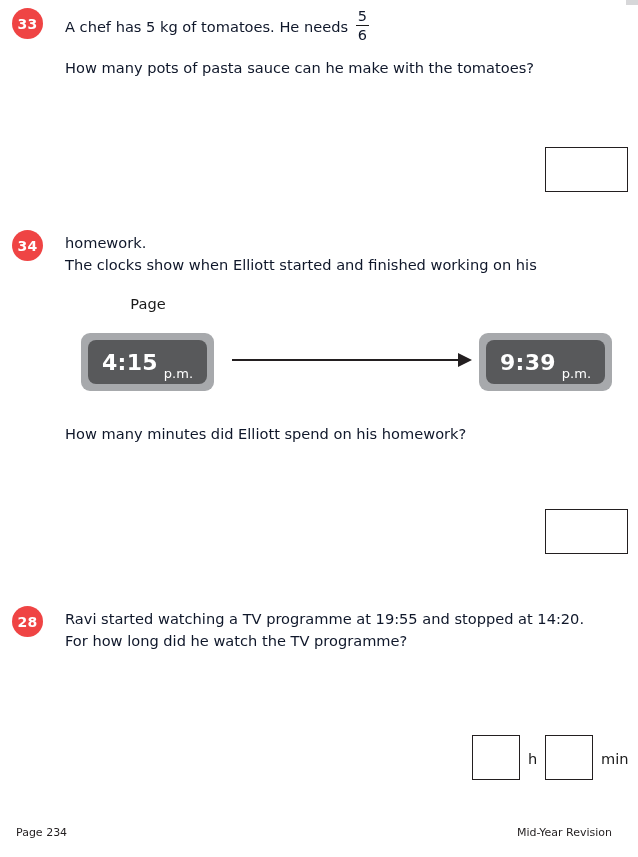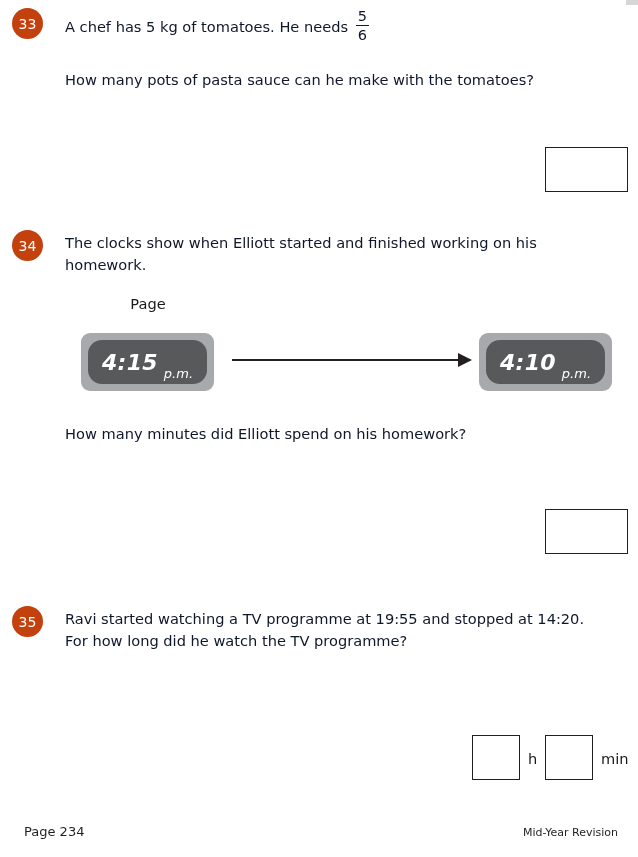--- a/index.html
+++ b/index.html
@@ -27,24 +27,24 @@
     left: 0;
     width: 638px;
   }
   .qnum {
     position: absolute;
     left: 12px;
     top: 0;
     width: 31px;
     height: 31px;
     border-radius: 50%;
-    background: #c2410c;
+    background: #ef4444;
     color: #ffffff;
     font-size: 14px;
-    font-weight: normal;
+    font-weight: bold;
     display: flex;
     align-items: center;
     justify-content: center;
     letter-spacing: 0.2px;
   }
   .qbody {
     position: absolute;
     left: 65px;
     top: 2px;
     width: 560px;
@@ -108,55 +108,54 @@
     width: 133px;
     height: 58px;
     border-radius: 9px;
     background: #a7a9ac;
     box-sizing: border-box;
     padding: 7px;
   }
   .clock-inner {
     width: 100%;
     height: 100%;
-    border-radius: 14px;
+    border-radius: 8px;
     background: #58595b;
     display: flex;
     align-items: center;
     justify-content: center;
     color: #ffffff;
-    font-style: italic;
   }
   .clock-time {
     font-size: 22px;
     font-weight: bold;
     letter-spacing: 0.3px;
   }
   .clock-ampm {
     font-size: 13px;
     margin-left: 6px;
     position: relative;
     top: 11px;
   }
 
   .arrow {
     position: absolute;
   }
 
   
   .footer-left {
     position: absolute;
-    left: 24px;
+    left: 16px;
     bottom: 18px;
-    font-size: 13px;
+    font-size: 11px;
     color: #231f20;
   }
   .footer-right {
     position: absolute;
-    right: 20px;
+    right: 26px;
     bottom: 18px;
     font-size: 11px;
     color: #231f20;
   }
   .corner-mark {
     position: absolute;
     top: 0;
     right: 0;
     width: 12px;
     height: 5px;
@@ -174,64 +173,64 @@
     <div class="qnum">33</div>
     <div class="qbody">
       <div class="qtext">
         <span>A chef has 5 kg of tomatoes. He needs</span>
         <span class="frac">
           <span class="num">5</span>
           <span class="bar"></span>
           <span class="den">6</span>
         </span>
       </div>
-      <div class="qtext" style="margin-top:24px;">How many pots of pasta sauce can he make with the tomatoes?</div>
+      <div class="qtext" style="margin-top:12px;">How many pots of pasta sauce can he make with the tomatoes?</div>
     </div>
   </div>
 
   <div class="answer-box" style="left:545px; top:147px; width:83px; height:45px;"></div>
 
   <div class="question" style="top:230px;">
     <div class="qnum">34</div>
     <div class="qbody">
+      <div class="qtext">homework.</div>
       <div class="qtext">The clocks show when Elliott started and finished working on his</div>
-      <div class="qtext">homework.</div>
     </div>
   </div>
 
   <div class="clock-label" style="left:106px; top:295px; width:84px;">Page</div>
   <div class="clock-label" style="left:504px; top:295px; width:84px;margin-top:36px;">End</div>
 
   <div class="clock" style="left:81px; top:333px;">
     <div class="clock-inner">
       <span class="clock-time">4:15</span>
       <span class="clock-ampm">p.m.</span>
     </div>
   </div>
 
   <div class="clock" style="left:479px; top:333px;">
     <div class="clock-inner">
-      <span class="clock-time">4:10</span>
+      <span class="clock-time">9:39</span>
       <span class="clock-ampm">p.m.</span>
     </div>
   </div>
 
   <div class="arrow" style="left:232px; top:340px;">
     <svg width="240" height="40" viewBox="0 0 240 40">
       <line x1="0" y1="20" x2="226" y2="20" stroke="#231f20" stroke-width="2.2"></line>
       <polygon points="226,13 240,20 226,27" fill="#231f20"></polygon>
     </svg>
   </div>
 
   <div class="qtext" style="position:absolute; left:65px; top:423px; width:560px;">How many minutes did Elliott spend on his homework?</div>
 
   <div class="answer-box" style="left:545px; top:509px; width:83px; height:45px;"></div>
 
   <div class="question" style="top:606px;">
-    <div class="qnum">35</div>
+    <div class="qnum">28</div>
     <div class="qbody">
       <div class="qtext">Ravi started watching a TV programme at 19:55 and stopped at 14:20.</div>
       <div class="qtext">For how long did he watch the TV programme?</div>
     </div>
   </div>
 
   <div class="answer-box" style="left:472px; top:735px; width:48px; height:45px;"></div>
   <div class="unit-label" style="left:528px; top:750px;">h</div>
 
   <div class="answer-box" style="left:545px; top:735px; width:48px; height:45px;"></div>

